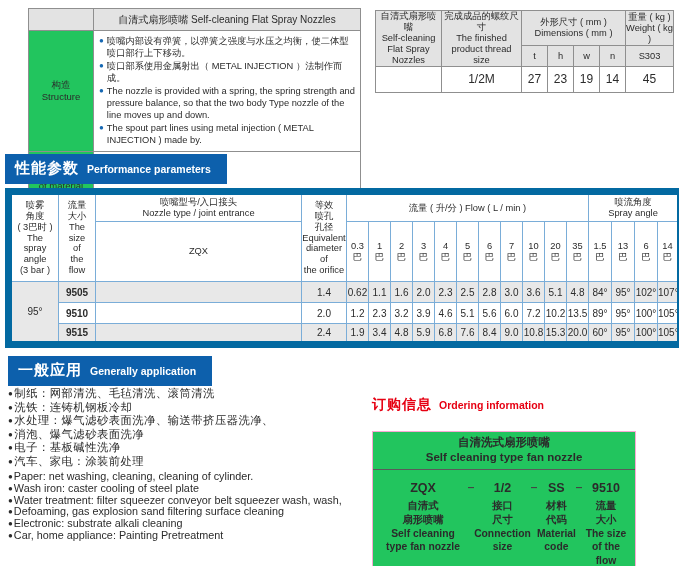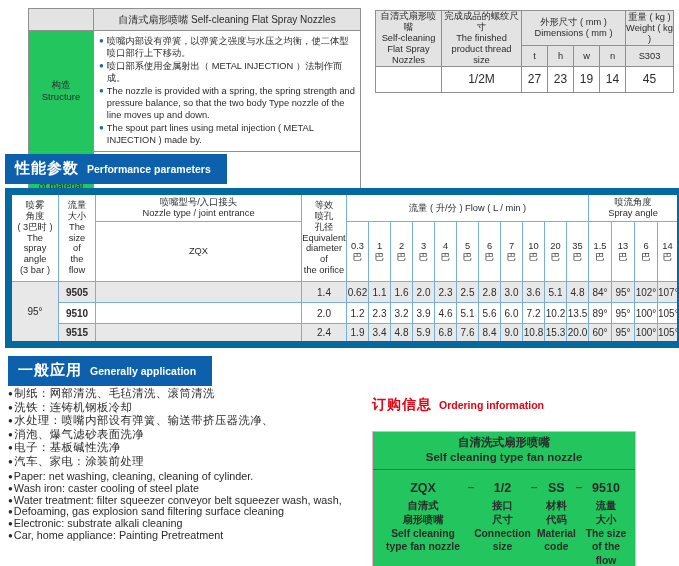--- a/index.html
+++ b/index.html
@@ -336,21 +336,21 @@
       <div class="item">
         <span class="dot">●</span>
         <span>制纸：网部清洗、毛毡清洗、滚筒清洗</span>
       </div>
       <div class="item">
         <span class="dot">●</span>
         <span>洗铁：连铸机钢板冷却</span>
       </div>
       <div class="item">
         <span class="dot">●</span>
-        <span>水处理：喷嘴内部设有弹簧、输送带挤压器洗净、</span>
+        <span>水处理：爆气滤砂表面洗净、输送带挤压器洗净、</span>
       </div>
       <div class="item">
         <span class="dot">●</span>
         <span>消泡、爆气滤砂表面洗净</span>
       </div>
       <div class="item">
         <span class="dot">●</span>
         <span>电子：基板碱性洗净</span>
       </div>
       <div class="item">

